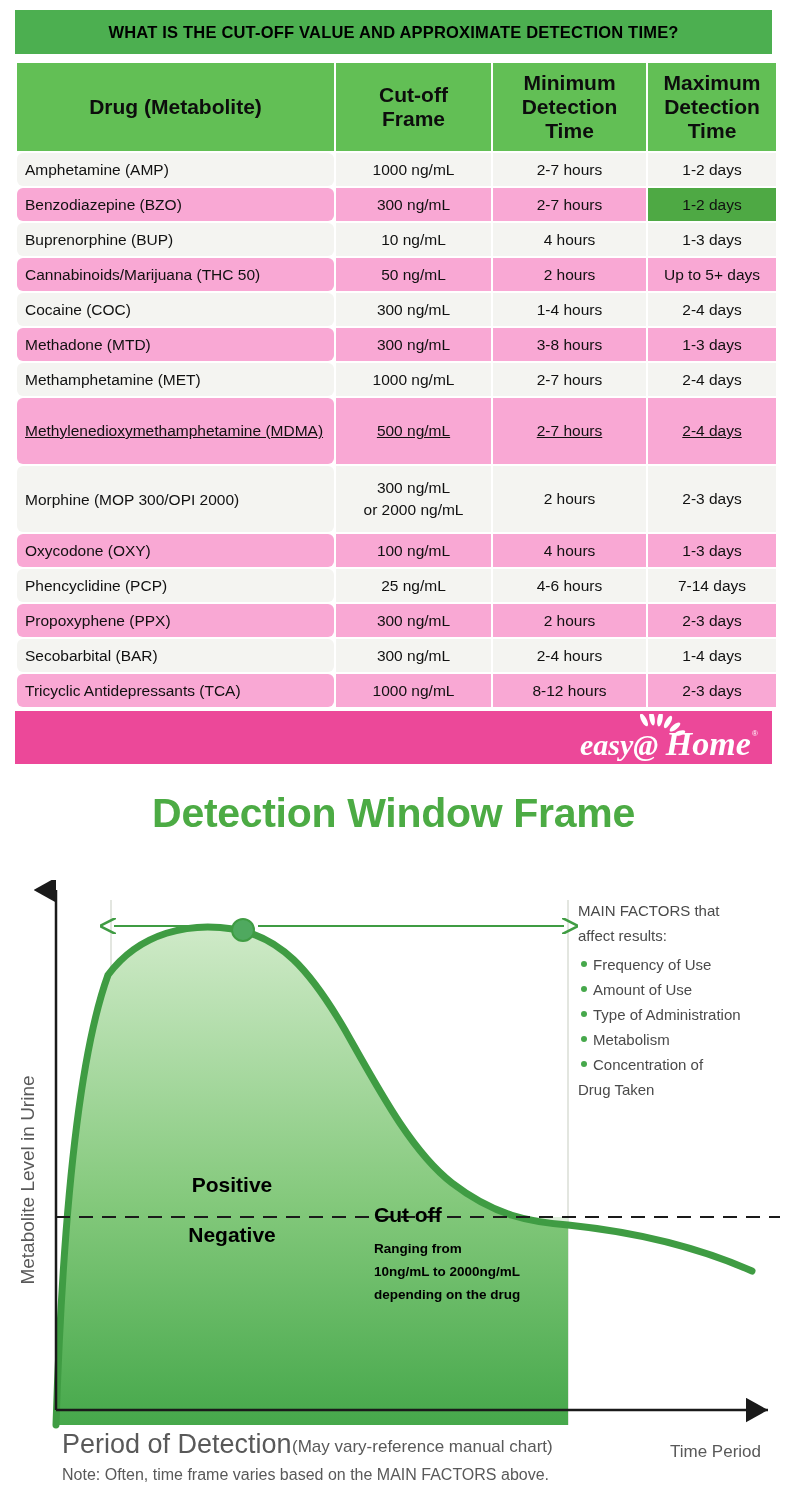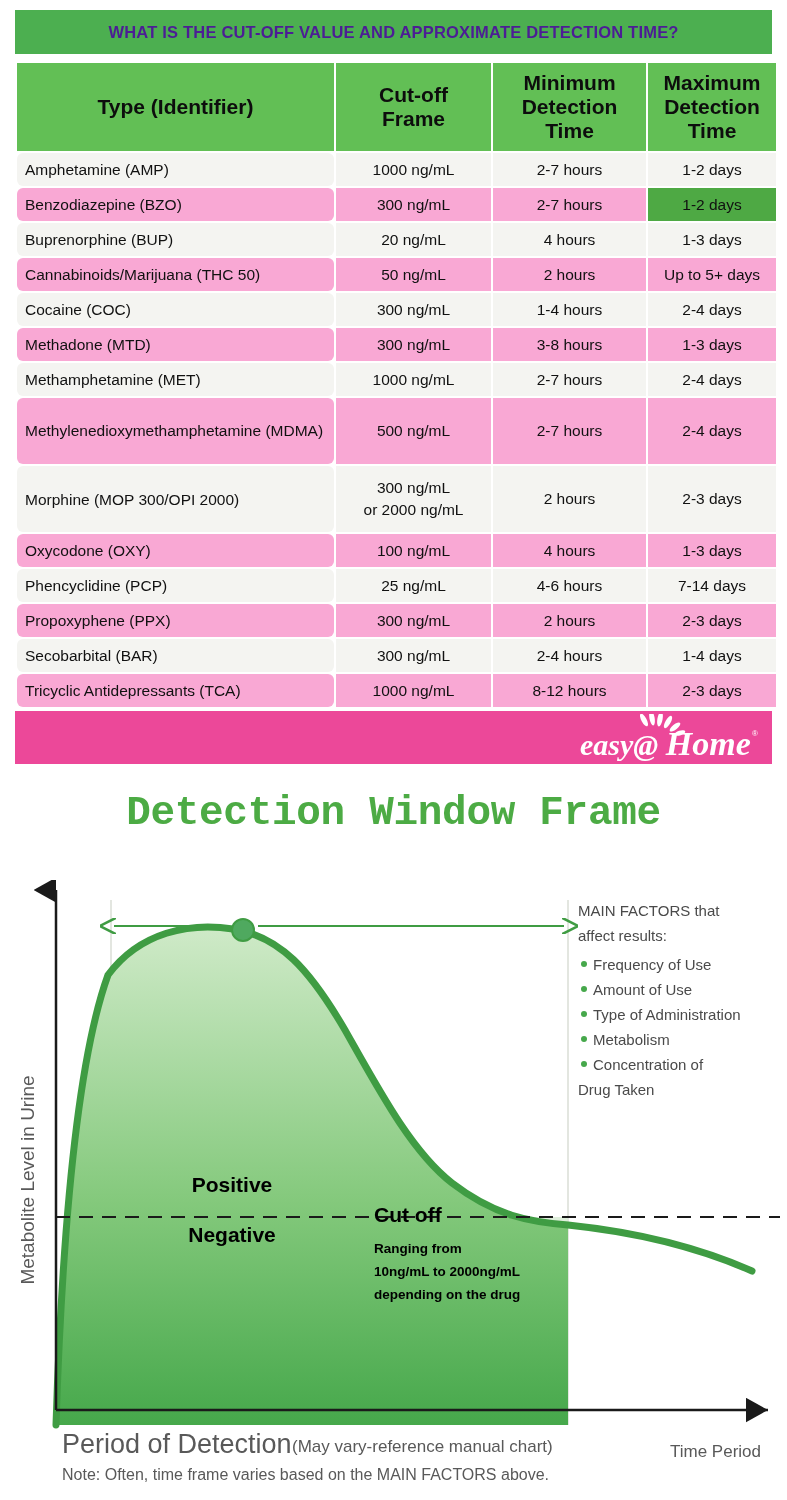--- a/index.html
+++ b/index.html
@@ -6,21 +6,21 @@
   body{
     width:787px;height:1500px;background:#ffffff;
     font-family:"Liberation Sans", sans-serif;
     overflow:hidden;position:relative;
   }
 
   
   #table-block{position:absolute;left:15px;top:10px;width:757px;}
 
   #table-title{
-    background:#4caf50;color:#4c1d95;
+    background:#4caf50;color:#000000;
     font-weight:bold;font-size:16.5px;letter-spacing:.2px;
     text-align:center;padding:12px 0 13px 0;
     box-sizing:border-box;height:44px;line-height:20px;
   }
 
   table.data{
     border-collapse:separate;border-spacing:2px;
     width:757px;margin-top:7px;table-layout:fixed;
   }
   table.data th,table.data td{
@@ -35,36 +35,36 @@
   col.c0{width:317px;}
   col.c1{width:155px;}
   col.c2{width:153px;}
   col.c3{width:128px;}
 
   tr.light td{background:#f4f4f1;}
   tr.dark  td{background:#f9a8d4;}
   td.name{text-align:left;font-size:15.5px;line-height:19px;border-radius:6px;}
   td.val{text-align:center;font-size:15.5px;}
   td.darker{background:#4ea944 !important;}
-  tr.r-mdma td{height:66px;}
+  tr.r-mdma td{height:66px;text-decoration:underline;}
   tr.r-morph td{height:66px;}
   tr.std td{height:33px;}
   td.two-line{line-height:22px;}
 
   #logo-bar{
     background:#ec4899;height:53px;margin-top:2px;position:relative;
   }
   #logo{
     position:absolute;right:12px;bottom:2px;height:48px;width:180px;
   }
 
   
   #chart-title{
     position:absolute;left:0;top:790px;width:787px;text-align:center;
-    color:#4cab44;font-size:41px;font-weight:bold;letter-spacing:-.3px;font-family:Liberation Mono, monospace;
+    color:#4cab44;font-size:41px;font-weight:bold;letter-spacing:-.3px;
   }
 
   #chart-svg{position:absolute;left:0;top:880px;}
 
   .axis-label{font-family:"Liberation Sans",sans-serif;fill:#595959;}
   .fct{font-family:"Liberation Sans",sans-serif;fill:#4a4a4a;font-size:15px;}
   .bold-black{font-family:"Liberation Sans",sans-serif;fill:#000;font-weight:bold;}
 </style>
 </head>
 <body>
@@ -75,21 +75,21 @@
 
   <table class="data">
     <colgroup>
         <col class="c0">
         <col class="c1">
         <col class="c2">
         <col class="c3">
       </colgroup>
     <thead>
       <tr>
-        <th class="c0"><span>Type (Identifier)</span></th>
+        <th class="c0"><span>Drug (Metabolite)</span></th>
         <th>
           <span>Cut-off</span><br>
           <span>Frame</span>
         </th>
         <th>
           <span>Minimum</span><br>
           <span>Detection</span><br>
           <span>Time</span>
         </th>
         <th>
@@ -107,21 +107,21 @@
           <td class="val">1-2 days</td>
         </tr>
         <tr class="dark std">
           <td class="name">Benzodiazepine (BZO)</td>
           <td class="val">300 ng/mL</td>
           <td class="val">2-7 hours</td>
           <td class="val darker">1-2 days</td>
         </tr>
         <tr class="light std">
           <td class="name">Buprenorphine (BUP)</td>
-          <td class="val">20 ng/mL</td>
+          <td class="val">10 ng/mL</td>
           <td class="val">4 hours</td>
           <td class="val">1-3 days</td>
         </tr>
         <tr class="dark std">
           <td class="name">Cannabinoids/Marijuana (THC 50)</td>
           <td class="val">50 ng/mL</td>
           <td class="val">2 hours</td>
           <td class="val">Up to 5+ days</td>
         </tr>
         <tr class="light std">

